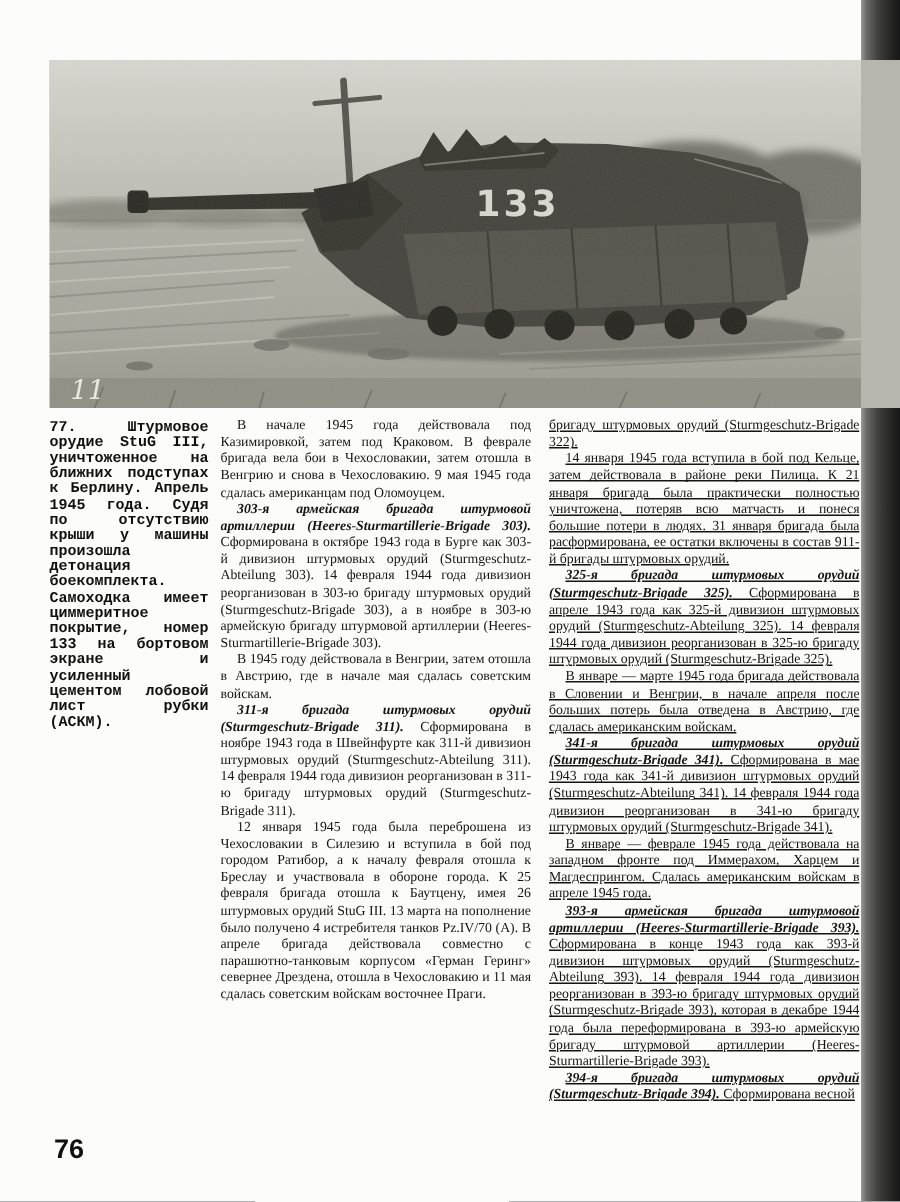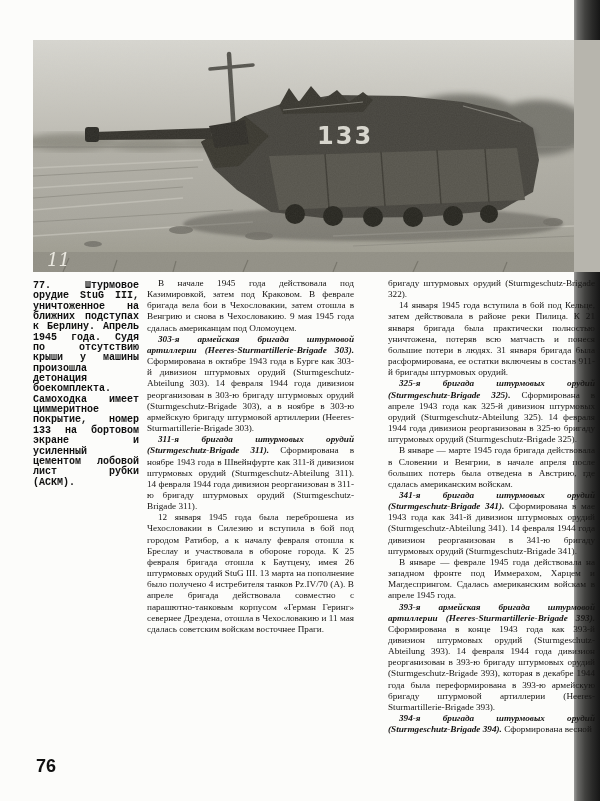--- a/index.html
+++ b/index.html
@@ -20,21 +20,21 @@
   .caption{
     position:absolute;left:33px;top:281px;width:106px;
     font-family:Liberation Mono, monospace;font-weight:bold;
     font-size:10px;line-height:10.35px;text-align:justify;color:#101010;
   }
   .col{
     position:absolute;top:278px;width:207px;height:492px;overflow:hidden;
     font-size:9.2px;line-height:11.15px;text-align:justify;color:#151413;
   }
   .col-middle{left:147px;}
-  .col-right{left:388px;}
+  .col-right{left:366px;text-decoration:underline;}
   .para{margin:0;text-indent:11px;}
   .para.noindent{text-indent:0;}
   .lead{font-weight:bold;font-style:italic;}
   .page-number{
     position:absolute;left:36px;top:756px;
     font-family:"Liberation Sans",sans-serif;font-weight:bold;
     font-size:18px;color:#101010;
   }
 </style>
 </head>
@@ -157,20 +157,21 @@
 
       <rect width="541" height="232" filter="url(#grain)" opacity="0.55"></rect>
     </svg>
   </div>
 
   <div class="caption">77. Штурмовое орудие StuG III, уничтоженное на ближних подступах к Берлину. Апрель 1945 года. Судя по отсутствию крыши у машины произошла детонация боекомплекта. Самоходка имеет циммеритное покрытие, номер 133 на бортовом экране и усиленный цементом лобовой лист рубки (АСКМ).</div>
 
   <div class="col col-middle">
     <p class="para"><span>В начале 1945 года действовала под Казимировкой, затем под Краковом. В феврале бригада вела бои в Чехословакии, затем отошла в Венгрию и снова в Чехословакию. 9 мая 1945 года сдалась американцам под Оломоуцем.</span></p>
     <p class="para"><span class="lead">303-я армейская бригада штурмовой артиллерии (Heeres-Sturmartillerie-Brigade 303).</span><span> Сформирована в октябре 1943 года в Бурге как 303-й дивизион штурмовых орудий (Sturmgeschutz-Abteilung 303). 14 февраля 1944 года дивизион реорганизован в 303-ю бригаду штурмовых орудий (Sturmgeschutz-Brigade 303), а в ноябре в 303-ю армейскую бригаду штурмовой артиллерии (Heeres-Sturmartillerie-Brigade 303).</span></p>
+    <p class="para"><span>В 1945 году действовала в Венгрии, затем отошла в Австрию, где в начале мая сдалась советским войскам.</span></p>
     <p class="para"><span class="lead">311-я бригада штурмовых орудий (Sturmgeschutz-Brigade 311).</span><span> Сформирована в ноябре 1943 года в Швейнфурте как 311-й дивизион штурмовых орудий (Sturmgeschutz-Abteilung 311). 14 февраля 1944 года дивизион реорганизован в 311-ю бригаду штурмовых орудий (Sturmgeschutz-Brigade 311).</span></p>
     <p class="para"><span>12 января 1945 года была переброшена из Чехословакии в Силезию и вступила в бой под городом Ратибор, а к началу февраля отошла к Бреслау и участвовала в обороне города. К 25 февраля бригада отошла к Баутцену, имея 26 штурмовых орудий StuG III. 13 марта на пополнение было получено 4 истребителя танков Pz.IV/70 (А). В апреле бригада действовала совместно с парашютно-танковым корпусом «Герман Геринг» севернее Дрездена, отошла в Чехословакию и 11 мая сдалась советским войскам восточнее Праги.</span></p>
   </div>
 
   <div class="col col-right">
     <p class="para noindent"><span>бригаду штурмовых орудий (Sturmgeschutz-Brigade 322).</span></p>
     <p class="para"><span>14 января 1945 года вступила в бой под Кельце, затем действовала в районе реки Пилица. К 21 января бригада была практически полностью уничтожена, потеряв всю матчасть и понеся большие потери в людях. 31 января бригада была расформирована, ее остатки включены в состав 911-й бригады штурмовых орудий.</span></p>
     <p class="para"><span class="lead">325-я бригада штурмовых орудий (Sturmgeschutz-Brigade 325).</span><span> Сформирована в апреле 1943 года как 325-й дивизион штурмовых орудий (Sturmgeschutz-Abteilung 325). 14 февраля 1944 года дивизион реорганизован в 325-ю бригаду штурмовых орудий (Sturmgeschutz-Brigade 325).</span></p>
     <p class="para"><span>В январе — марте 1945 года бригада действовала в Словении и Венгрии, в начале апреля после больших потерь была отведена в Австрию, где сдалась американским войскам.</span></p>
     <p class="para"><span class="lead">341-я бригада штурмовых орудий (Sturmgeschutz-Brigade 341).</span><span> Сформирована в мае 1943 года как 341-й дивизион штурмовых орудий (Sturmgeschutz-Abteilung 341). 14 февраля 1944 года дивизион реорганизован в 341-ю бригаду штурмовых орудий (Sturmgeschutz-Brigade 341).</span></p>

